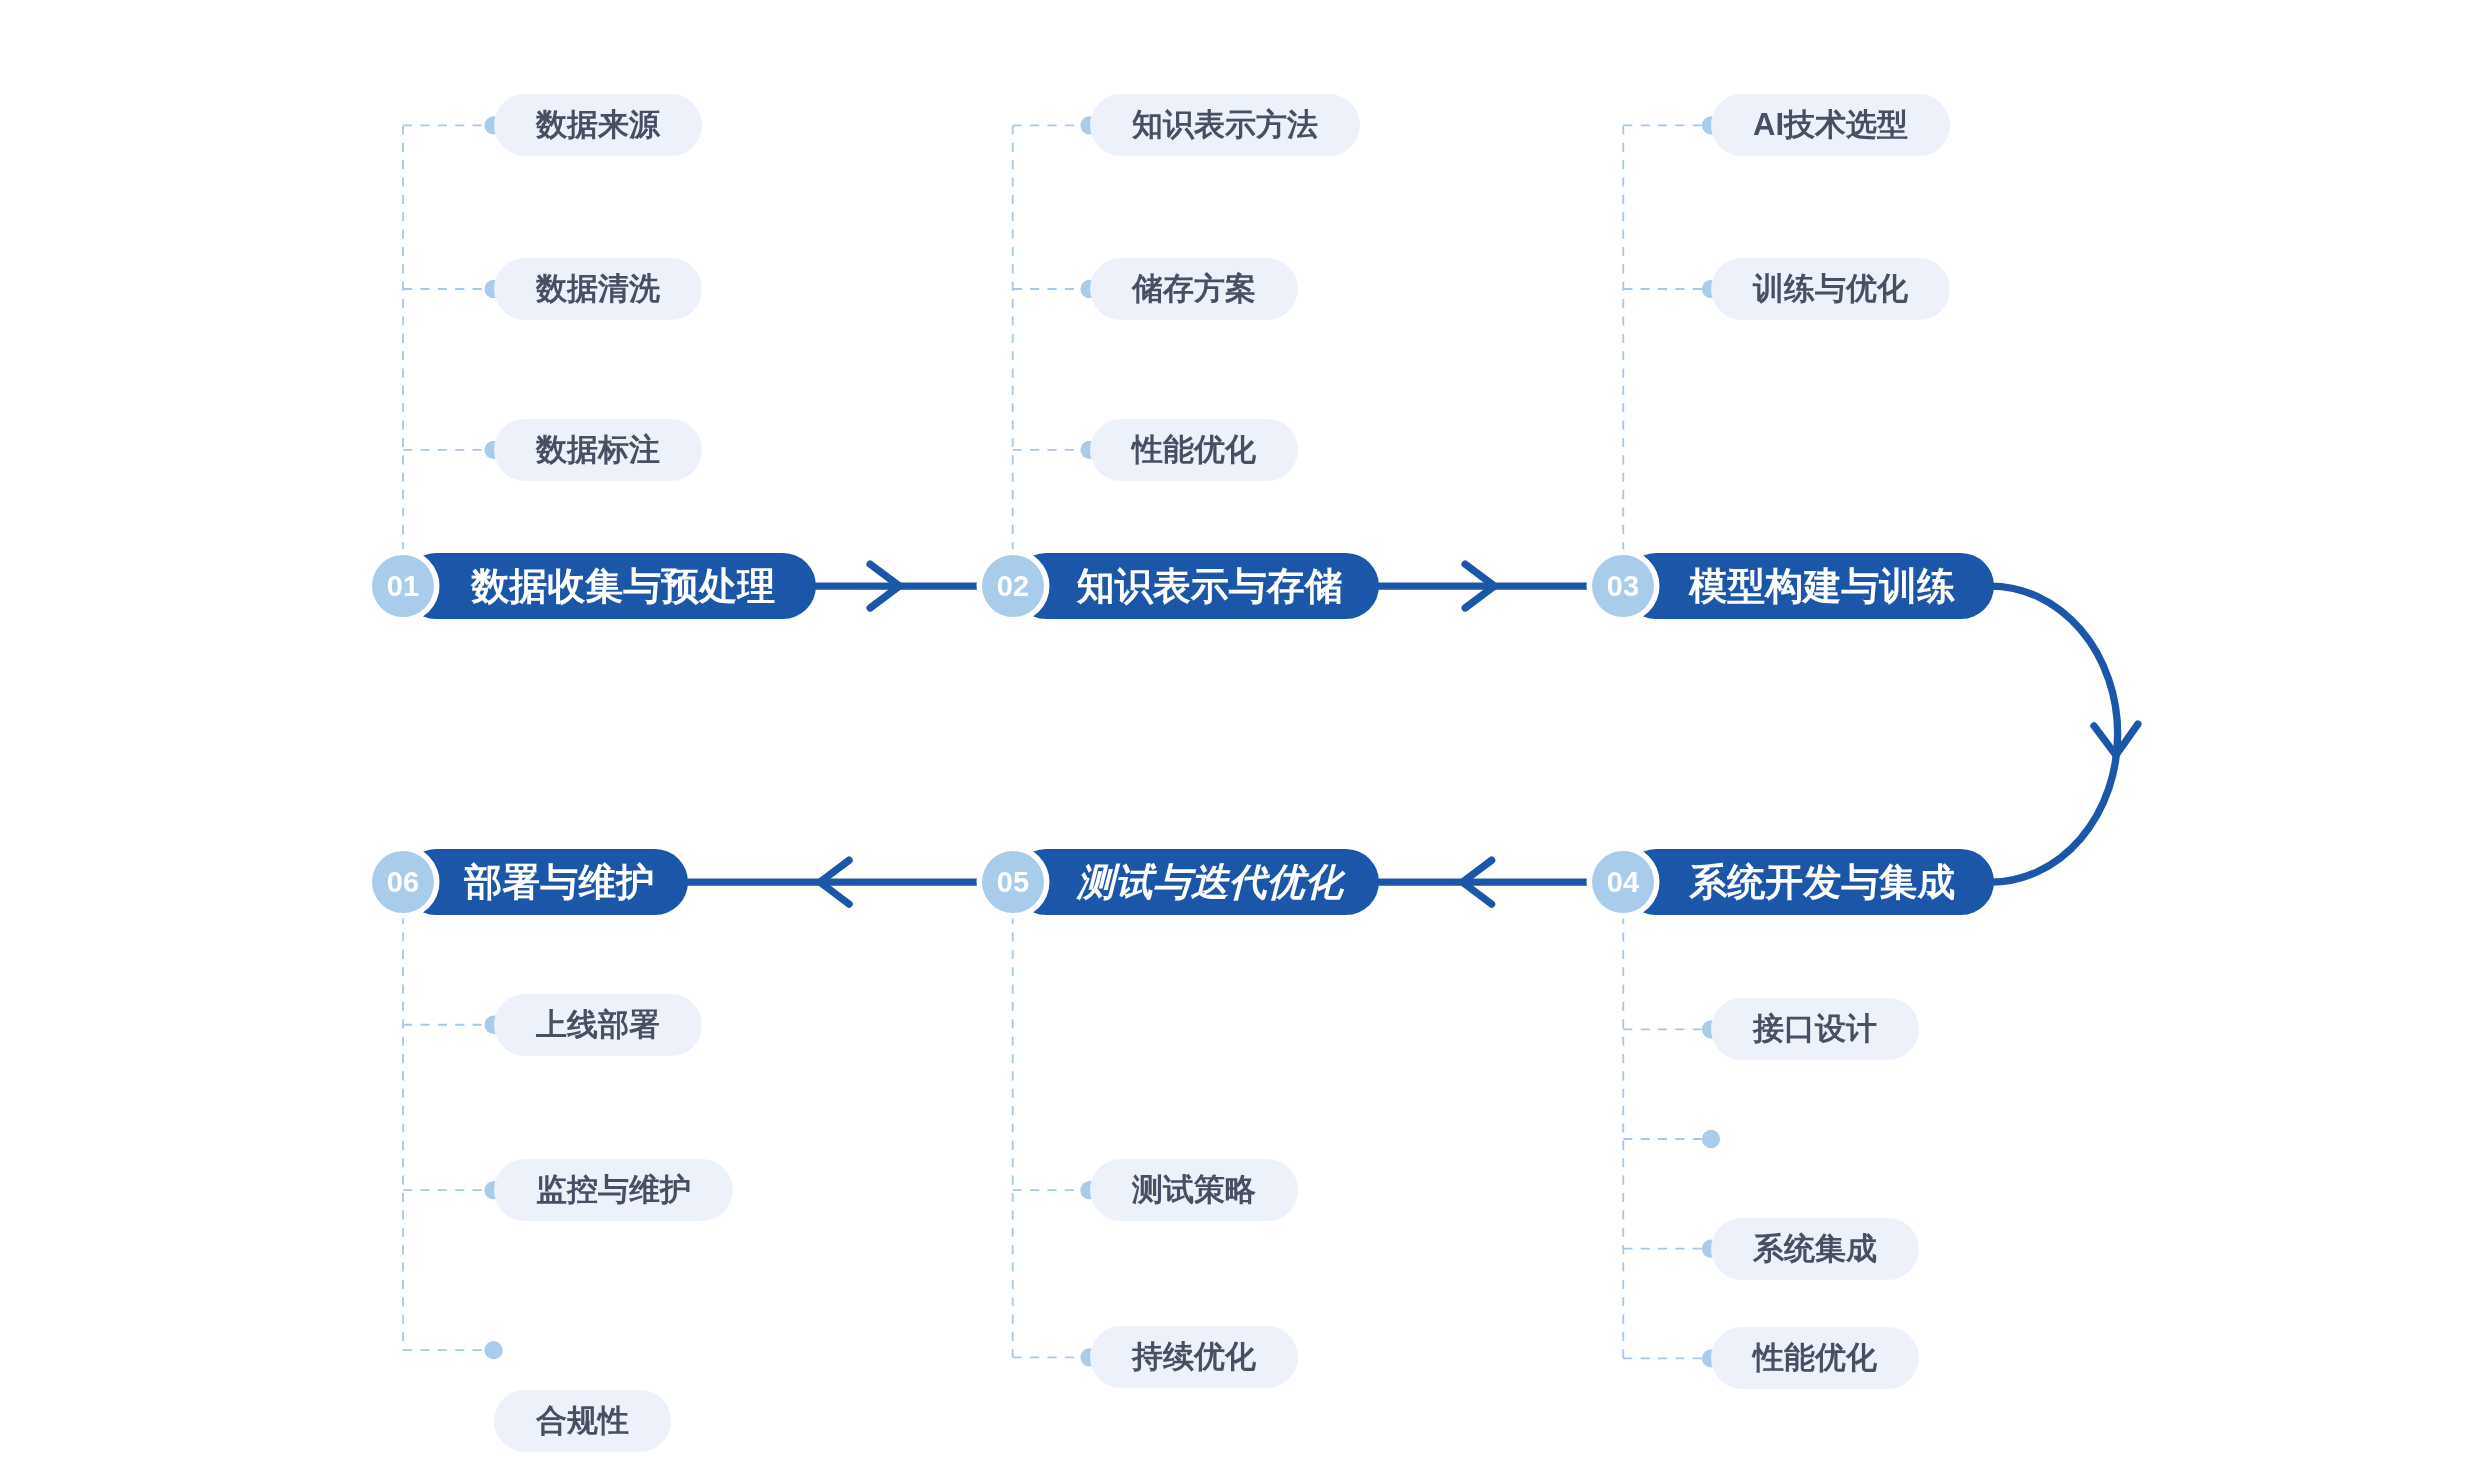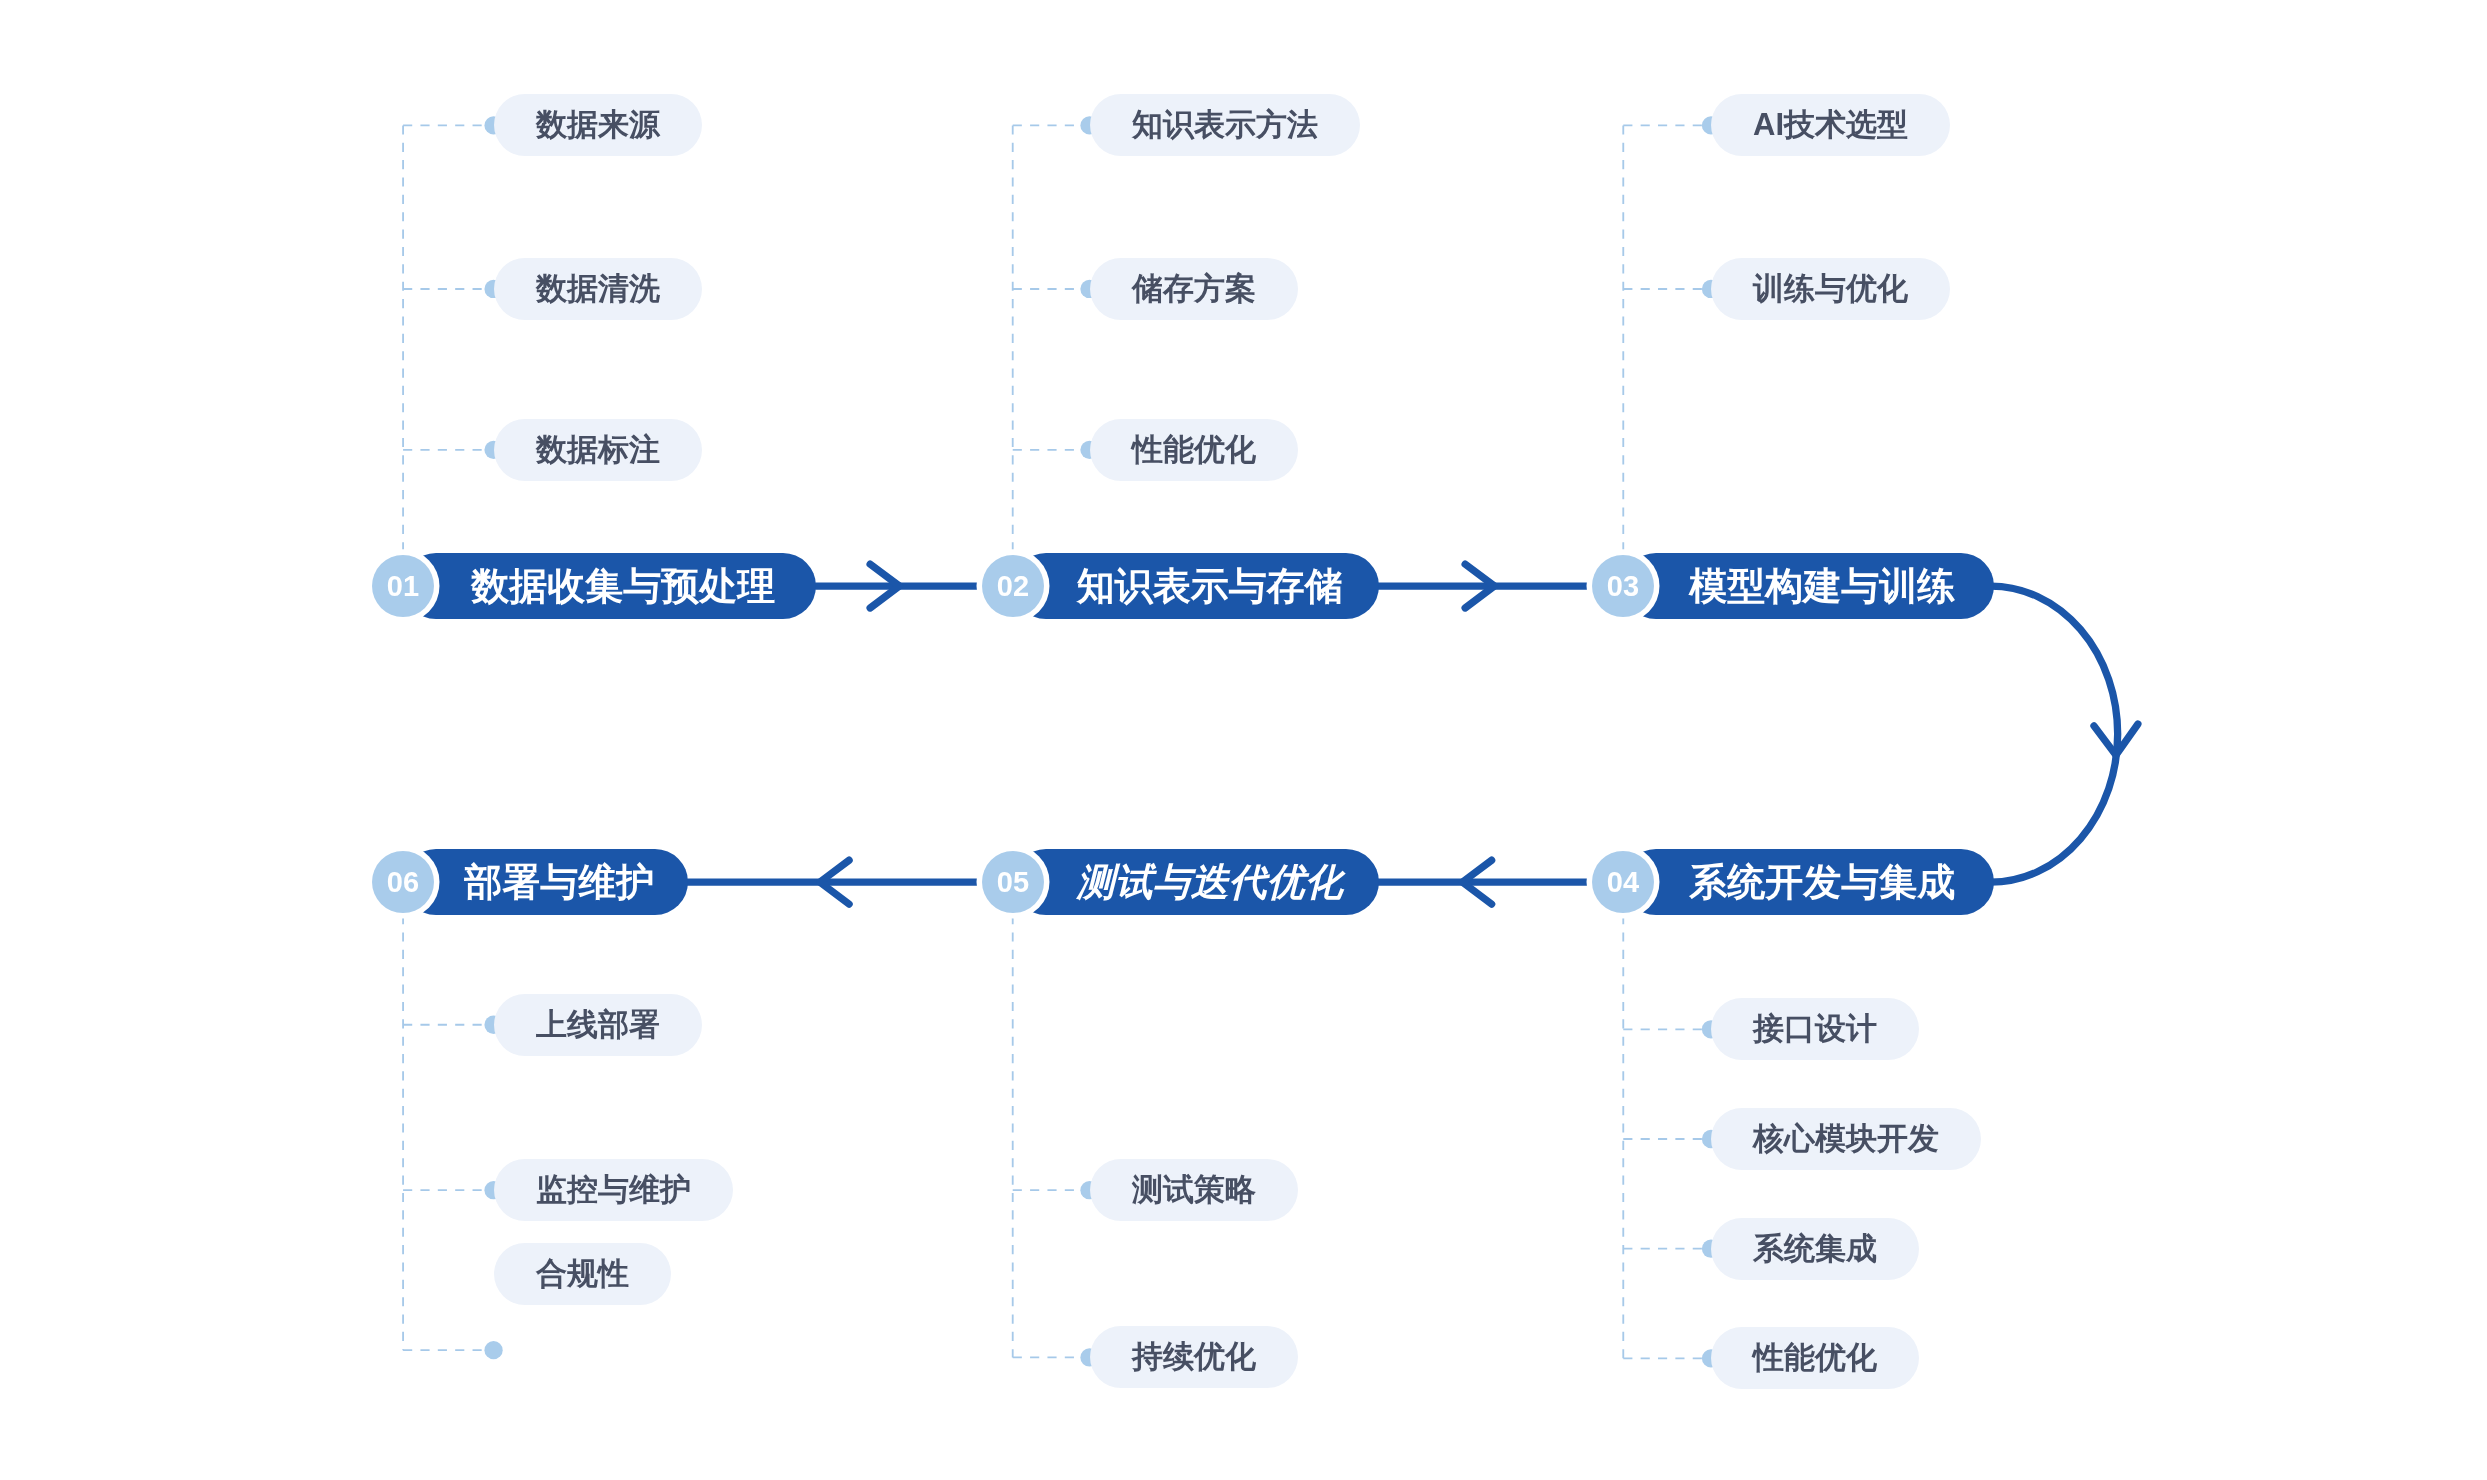--- a/index.html
+++ b/index.html
@@ -129,25 +129,24 @@
   <div class="sub-pill" style="left:494px;top:419px;">数据标注</div>
 
   <div class="sub-pill" style="left:1090px;top:94px;">知识表示方法</div>
   <div class="sub-pill" style="left:1090px;top:258px;">储存方案</div>
   <div class="sub-pill" style="left:1090px;top:419px;">性能优化</div>
 
   <div class="sub-pill" style="left:1711px;top:94px;">AI技术选型</div>
   <div class="sub-pill" style="left:1711px;top:258px;">训练与优化</div>
 
   <div class="sub-pill" style="left:1711px;top:998px;">接口设计</div>
-  <div class="sub-pill" style="left:1711px;top:1108px;">核心模块开发</div>
   <div class="sub-pill" style="left:1711px;top:1218px;">系统集成</div>
   <div class="sub-pill" style="left:1711px;top:1327px;">性能优化</div>
 
   <div class="sub-pill" style="left:1090px;top:1159px;">测试策略</div>
   <div class="sub-pill" style="left:1090px;top:1326px;">持续优化</div>
 
   <div class="sub-pill" style="left:494px;top:994px;">上线部署</div>
   <div class="sub-pill" style="left:494px;top:1159px;">监控与维护</div>
-  <div class="sub-pill" style="left:494px;top:1243px;">合规性</div>
+  <div class="sub-pill" style="left:494px;top:1390px;">合规性</div>
 
 </div>
 
 
 </body></html>

